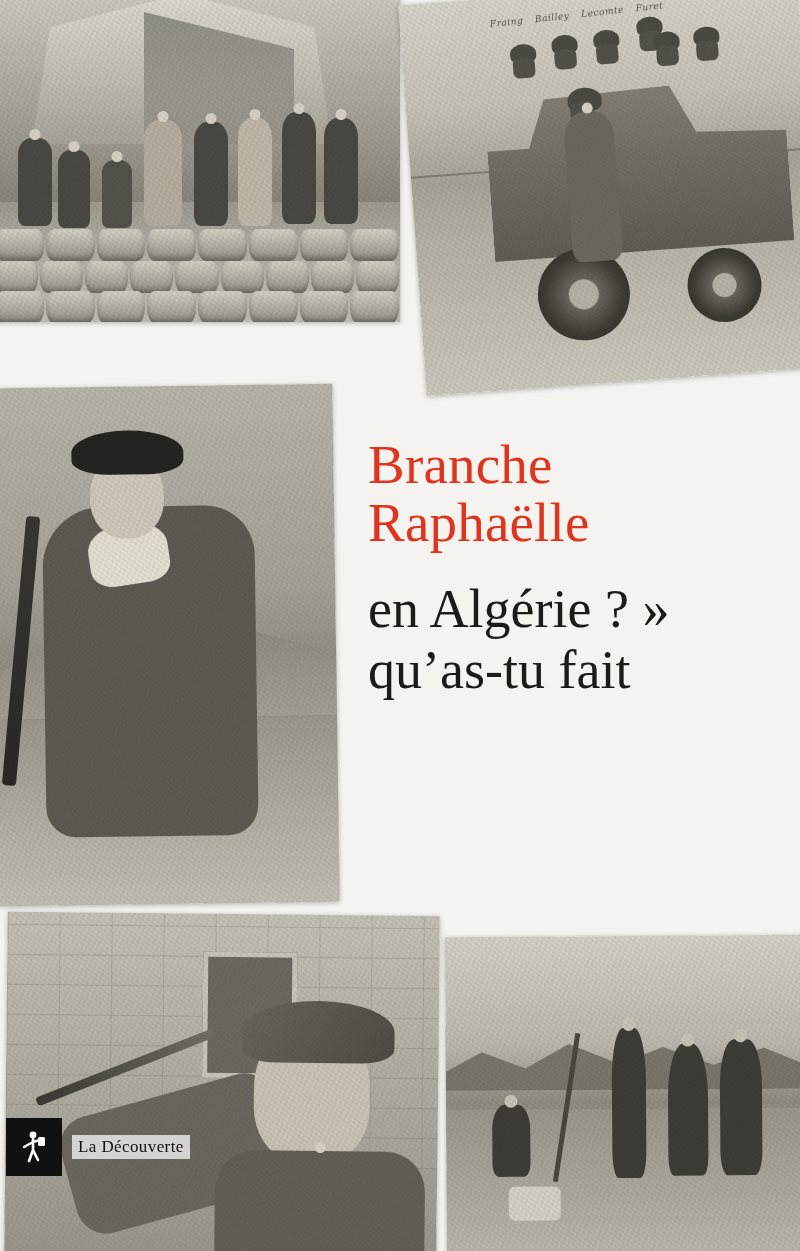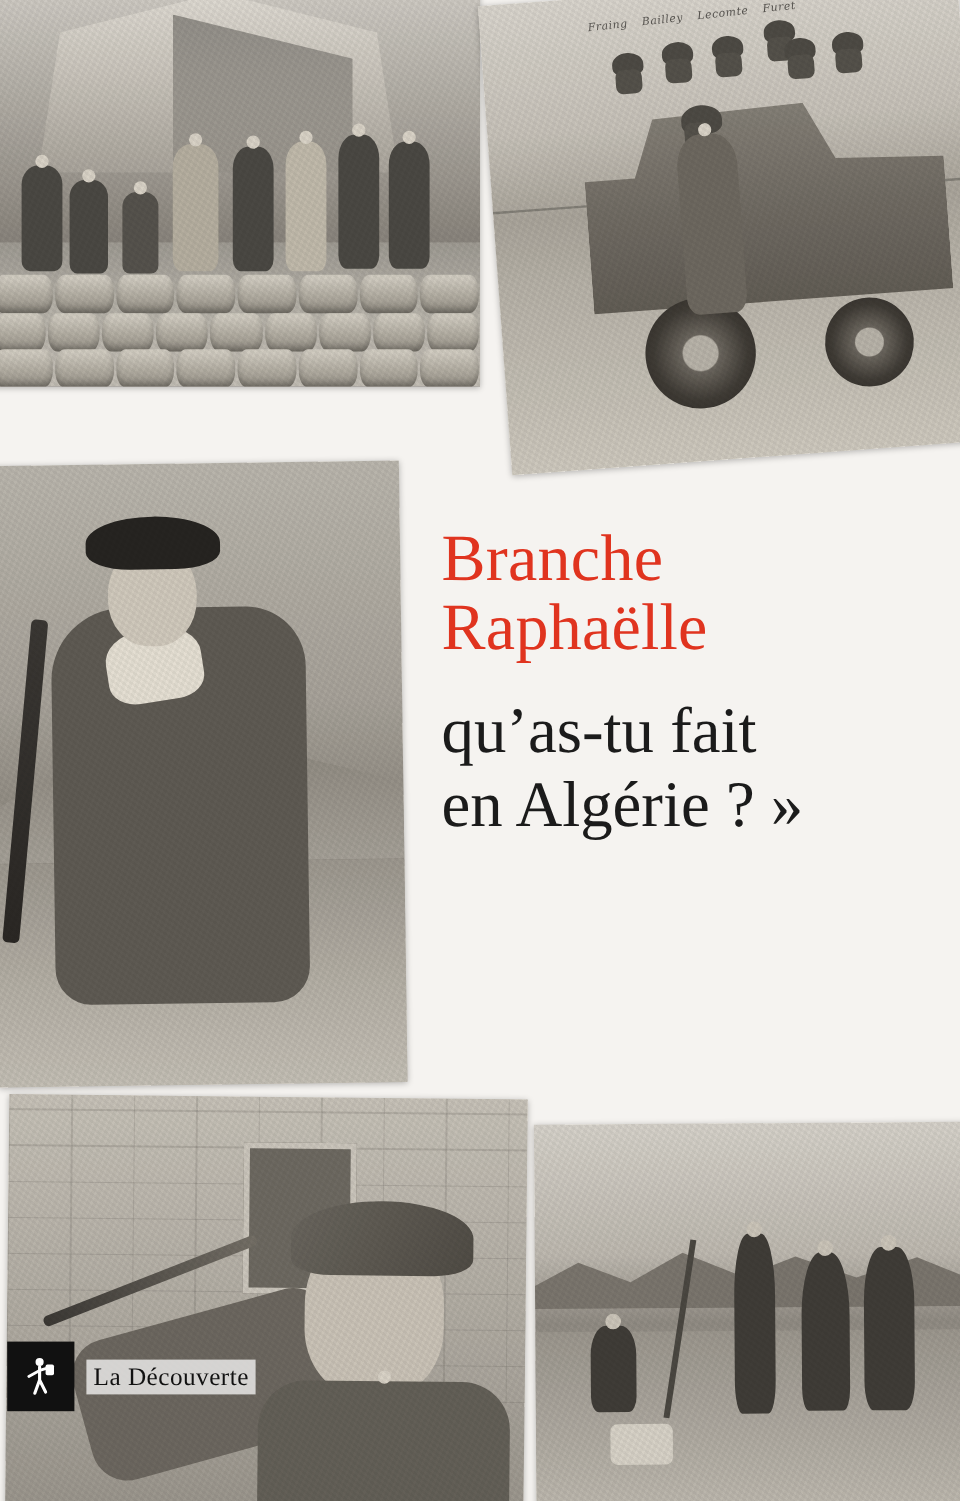--- a/index.html
+++ b/index.html
@@ -359,21 +359,21 @@
     align-items: center;
     justify-content: center;
   }
   .pub-mark .walker {
     width: 26px;
     height: 34px;
     position: relative;
   }
   .pub-name {
     color: #111111;
-    font-size: 21px;
+    font-size: 17px;
     letter-spacing: 0.4px;
     white-space: nowrap;
     background: rgba(255,255,255,0.72);
     padding: 2px 6px;
   }
 </style>
 </head>
 <body>
 
 <div class="cover">
@@ -483,22 +483,22 @@
     <div style="position:absolute; left:62px; top:250px; width:52px; height:34px; background:#d6d1c6; border-radius:6px;"></div>
     <div class="grain"></div>
   </div>
 
   <div class="text-block">
     <h1 class="author">
       <span class="ln">Branche</span>
       <span class="ln">Raphaëlle</span>
     </h1>
     <h2 class="title">
+      <span class="ln">en Algérie ? »</span>
       <span class="ln">qu’as-tu fait</span>
-      <span class="ln">en Algérie ? »</span>
     </h2>
   </div>
 
   <div class="publisher">
     <div class="pub-mark">
       <svg class="walker" viewBox="0 0 26 34" aria-hidden="true">
         <circle cx="12" cy="5" r="3.4" fill="#ffffff"></circle>
         <path d="M12 9 L12 20 L8 31 M12 20 L17 30" stroke="#ffffff" stroke-width="2.6" fill="none" stroke-linecap="round"></path>
         <path d="M12 12 L3 17 M12 12 L22 9" stroke="#ffffff" stroke-width="2.4" fill="none" stroke-linecap="round"></path>
         <rect x="17" y="7" width="7" height="9" rx="1.5" fill="#ffffff"></rect>

